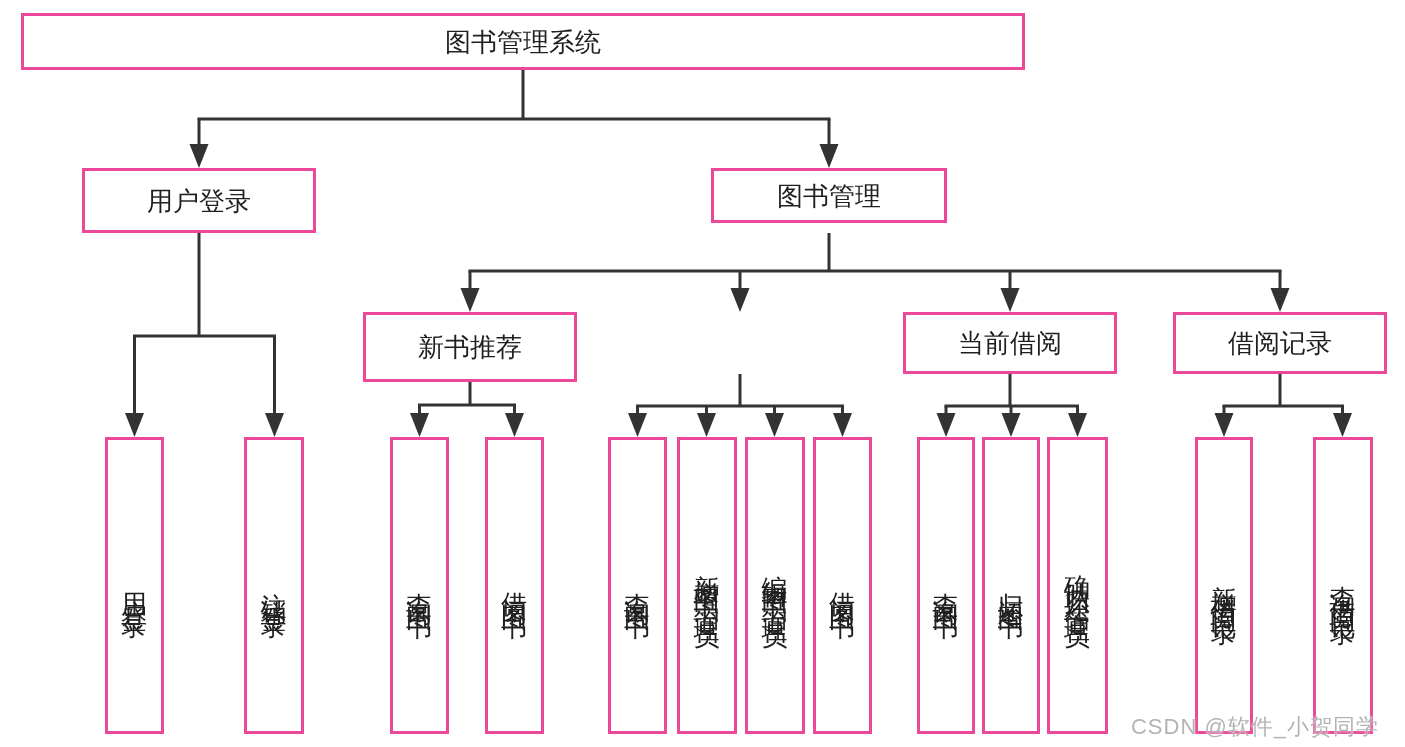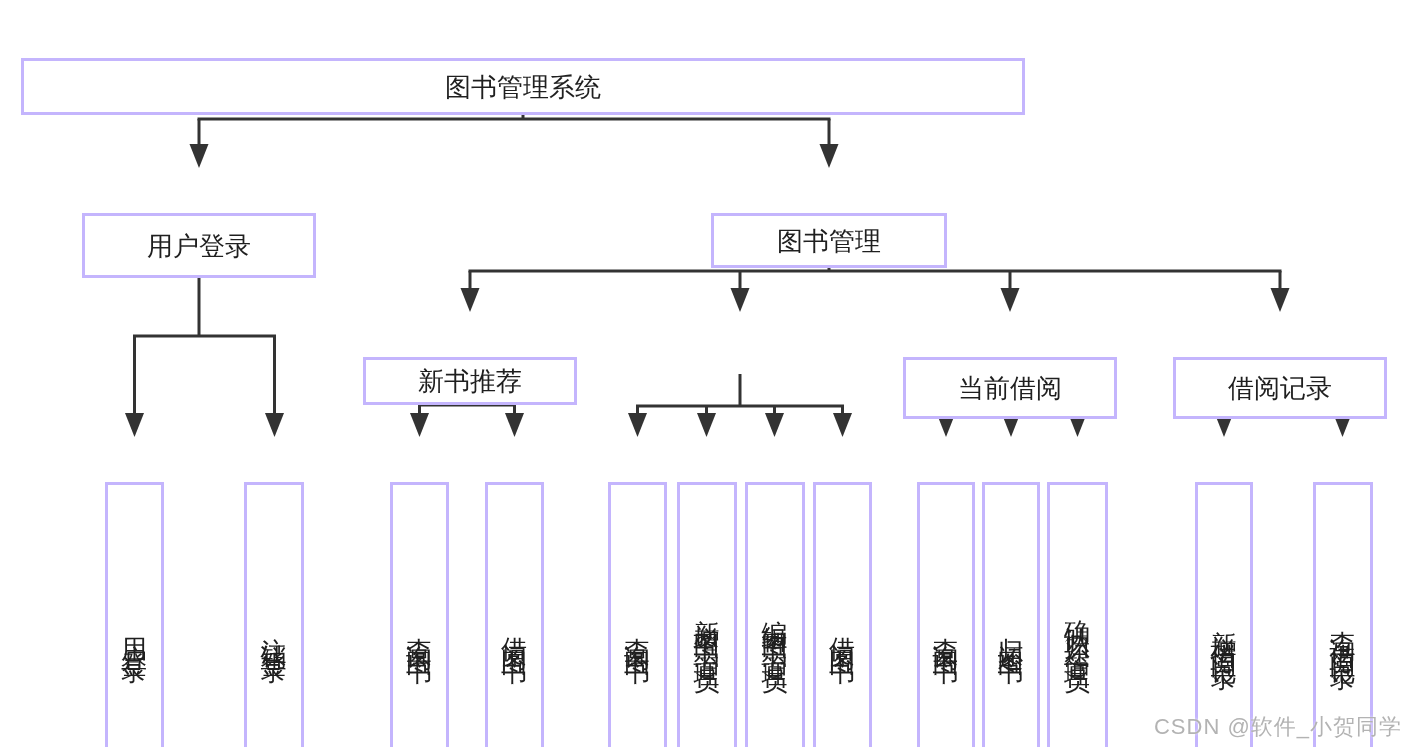--- a/index.html
+++ b/index.html
@@ -4,30 +4,30 @@
 <style>
   html,body{margin:0;padding:0;background:#ffffff;}
   .stage{
     position:relative;width:1405px;height:747px;background:#ffffff;overflow:hidden;
     font-family:"Liberation Sans",sans-serif;
   }
   .wires{position:absolute;left:0;top:0;width:1405px;height:747px;z-index:1;}
   .wires line{stroke:#333333;stroke-width:3;}
   .wires polygon{fill:#333333;}
   .box{
-    position:absolute;box-sizing:border-box;background:#ffffff;border:3px solid #c4b5fd;
+    position:absolute;box-sizing:border-box;background:#ffffff;border:3px solid #ec4899;
     display:flex;align-items:center;justify-content:center;
-    color:#1f1f1f;font-size:26px;line-height:1;z-index:2;white-space:nowrap;margin-top:45px;
+    color:#1f1f1f;font-size:26px;line-height:1;z-index:2;white-space:nowrap;
   }
   .vbox .vtext{
     writing-mode:vertical-rl;text-orientation:mixed;
     letter-spacing:7px;line-height:1;display:block;
   }
   .watermark{
-    position:absolute;right:3px;top:712px;z-index:5;
+    position:absolute;right:26px;top:712px;z-index:5;
     color:#b3b3b3;font-size:22px;letter-spacing:1px;
     text-shadow:0 0 3px rgba(255,255,255,.85);
   }
 </style>
 </head>
 <body>
 
 <div class="stage">
 
   <svg class="wires" viewBox="0 0 1405 747" xmlns="http://www.w3.org/2000/svg">
@@ -97,21 +97,21 @@
       <line x1="1342.5" y1="406" x2="1342.5" y2="417"></line>
       <polygon points="1333,413 1352,413 1342.5,437"></polygon>
     </g>
   </svg>
 
   <div class="box" style="left:21px;top:13px;width:1004px;height:57px">图书管理系统</div>
 
   <div class="box" style="left:82px;top:168px;width:234px;height:65px">用户登录</div>
   <div class="box" style="left:711px;top:168px;width:236px;height:55px">图书管理</div>
 
-  <div class="box" style="left:363px;top:312px;width:214px;height:48px">新书推荐</div>
+  <div class="box" style="left:363px;top:312px;width:214px;height:70px">新书推荐</div>
   <div class="box" style="left:1173px;top:312px;width:214px;height:62px">借阅记录</div>
   <div class="box" style="left:903px;top:312px;width:214px;height:62px">当前借阅</div>
 
   <div class="box vbox" style="left:105px;top:437px;width:59px;height:297px">
     <span class="vtext">用户登录</span>
   </div>
   <div class="box vbox" style="left:244px;top:437px;width:60px;height:297px">
     <span class="vtext">注销登录</span>
   </div>
 

